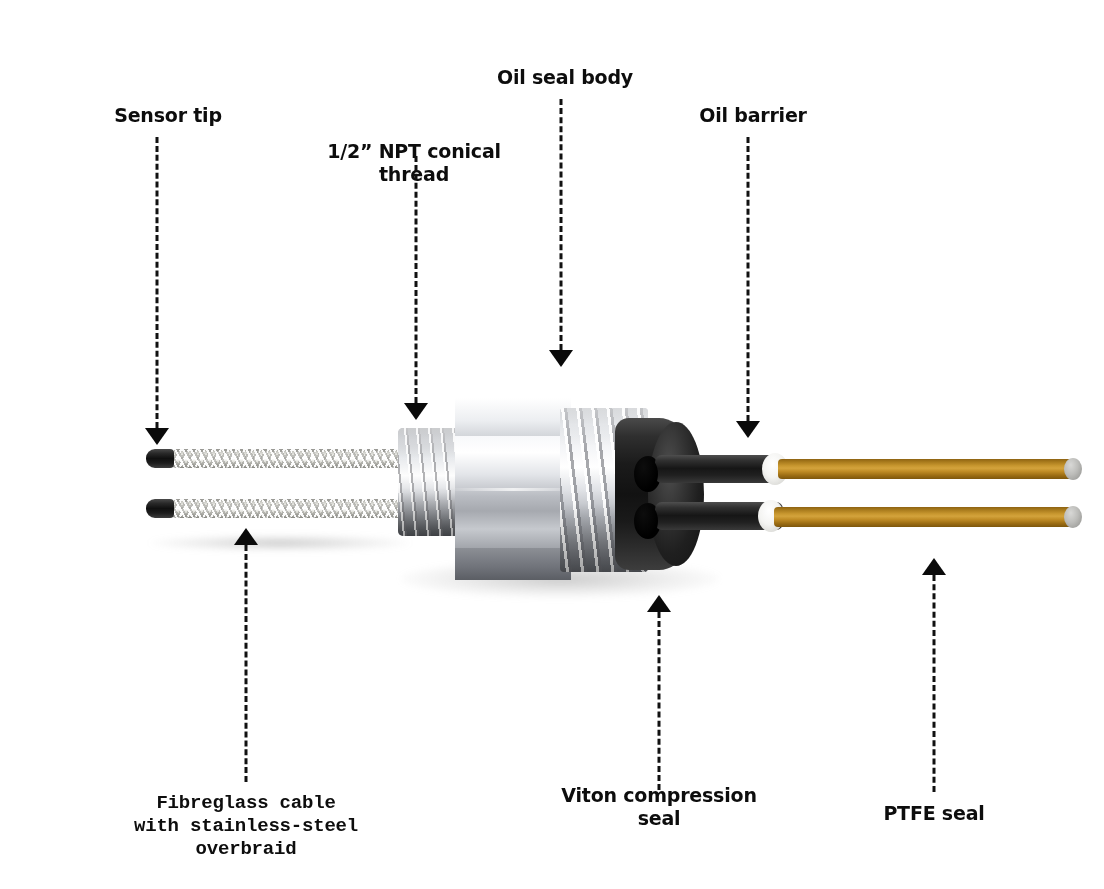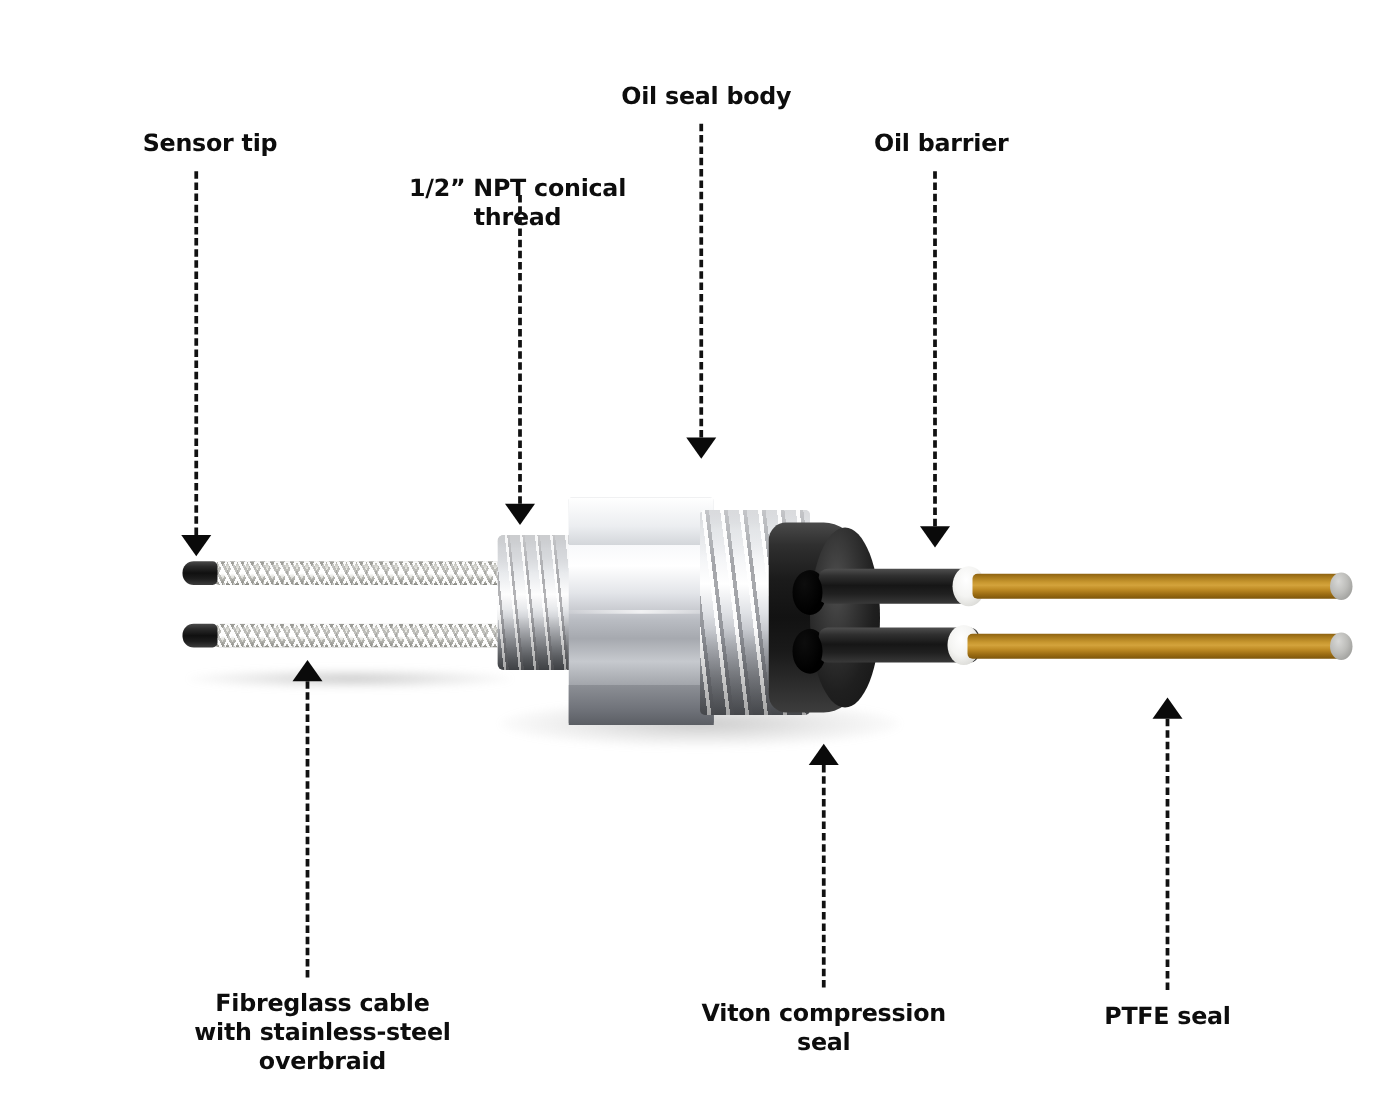--- a/index.html
+++ b/index.html
@@ -267,26 +267,26 @@
   <div class="label" style="left:565px; top:66px;">Oil seal body</div>
   <div class="leader" style="left:561px; top:99px; height:251px;"></div>
   <div class="arrow down" style="left:561px; top:350px;"></div>
 
   <div class="label" style="left:753px; top:104px;text-align:center;">Oil barrier</div>
   <div class="leader" style="left:748px; top:137px; height:284px;"></div>
   <div class="arrow down" style="left:748px; top:421px;"></div>
 
   <div class="arrow up" style="left:246px; top:528px;"></div>
   <div class="leader" style="left:246px; top:545px; height:237px;"></div>
-  <div class="label" style="left:258px; top:792px;">Fibreglass cable
+  <div class="label" style="left:246px; top:792px;font-family:Liberation Mono, monospace;">Fibreglass cable
 with stainless-steel
 overbraid</div>
 
   <div class="arrow up" style="left:659px; top:595px;"></div>
   <div class="leader" style="left:659px; top:612px; height:178px;"></div>
-  <div class="label" style="left:659px; top:800px;">Viton compression
+  <div class="label" style="left:659px; top:784px;">Viton compression
 seal</div>
 
   <div class="arrow up" style="left:934px; top:558px;"></div>
   <div class="leader" style="left:934px; top:575px; height:217px;"></div>
   <div class="label" style="left:934px; top:802px;">PTFE seal</div>
 
 </div>
 
 </body></html>

